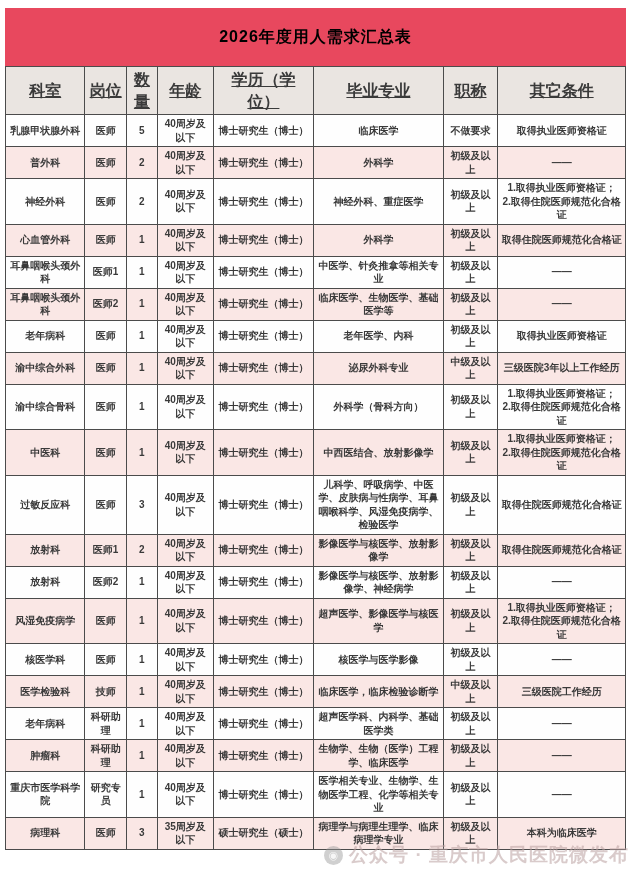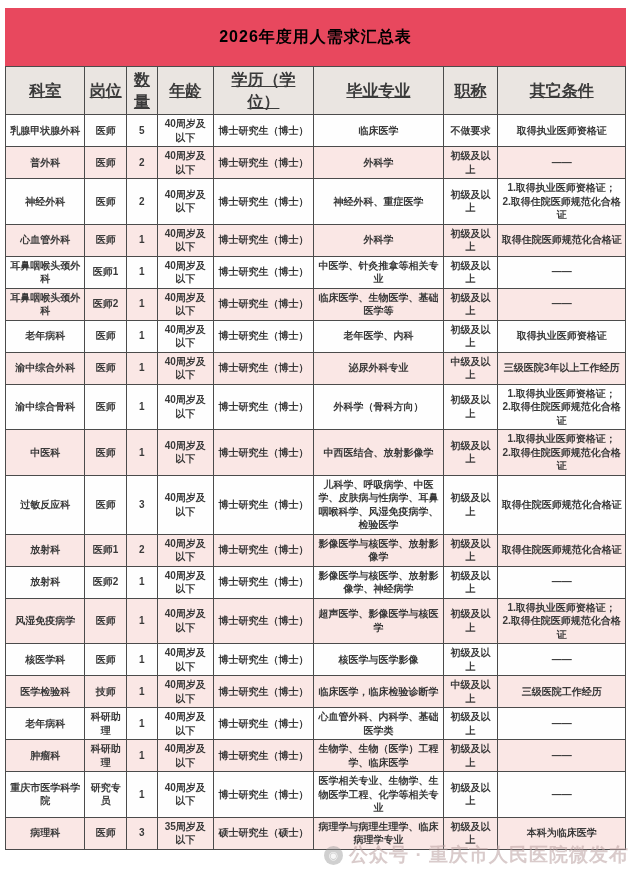--- a/index.html
+++ b/index.html
@@ -284,21 +284,21 @@
           <td class="col-major">临床医学，临床检验诊断学</td>
           <td class="col-rank">中级及以上</td>
           <td class="col-other">三级医院工作经历</td>
         </tr>
         <tr>
           <td class="col-department">老年病科</td>
           <td class="col-position">科研助理</td>
           <td class="col-quantity">1</td>
           <td class="col-age">40周岁及以下</td>
           <td class="col-education">博士研究生（博士）</td>
-          <td class="col-major">心血管外科、内科学、基础医学类</td>
+          <td class="col-major">超声医学科、内科学、基础医学类</td>
           <td class="col-rank">初级及以上</td>
           <td class="col-other">——</td>
         </tr>
         <tr>
           <td class="col-department">肿瘤科</td>
           <td class="col-position">科研助理</td>
           <td class="col-quantity">1</td>
           <td class="col-age">40周岁及以下</td>
           <td class="col-education">博士研究生（博士）</td>
           <td class="col-major">生物学、生物（医学）工程学、临床医学</td>

